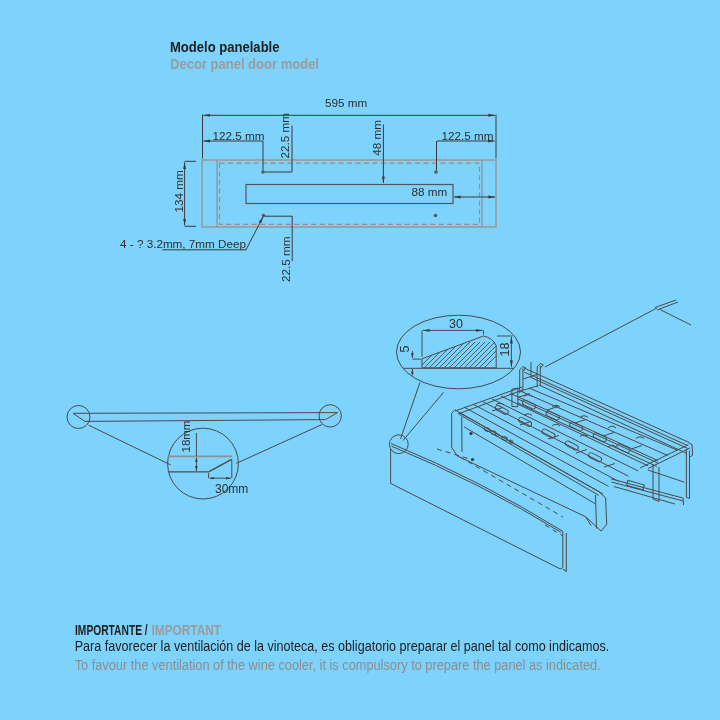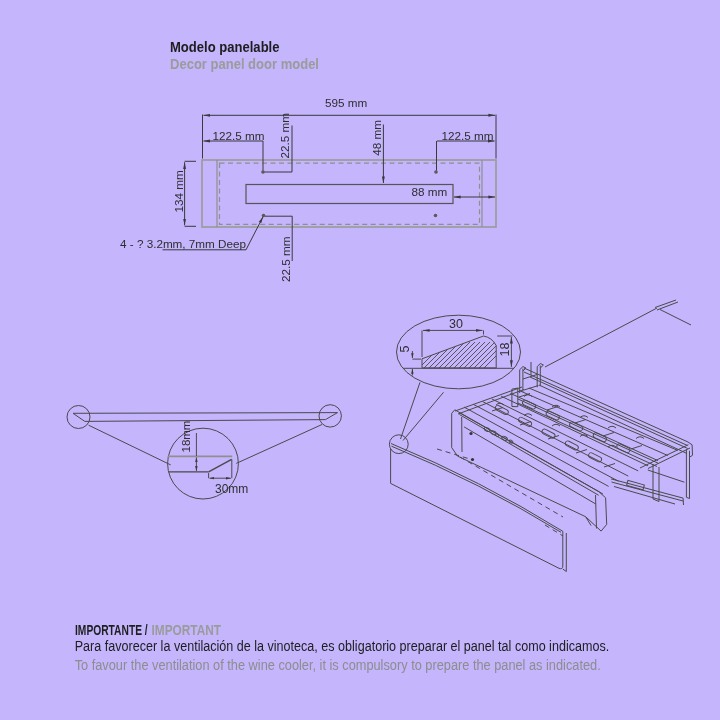--- a/index.html
+++ b/index.html
@@ -1,16 +1,16 @@
 <!DOCTYPE html>
 <html><head>
 <meta charset="utf-8">
 <style>
   html,body{margin:0;padding:0;background:#fff;}
-  #page{position:relative;width:720px;height:720px;background:#c4b5fd;overflow:hidden;}
+  #page{position:relative;width:720px;height:720px;background:#7dd3fc;overflow:hidden;}
   svg{position:absolute;left:0;top:0;}
   text{font-family:"Liberation Sans",sans-serif;}
 </style>
 </head>
 <body>
 <div id="page">
 <svg width="720" height="720" viewBox="0 0 720 720">
   <defs>
     <marker id="ar" viewBox="0 0 10 10" refX="9.2" refY="5" markerWidth="7.2" markerHeight="7.2" orient="auto-start-reverse">
       <path d="M0,3 L9.6,5 L0,7 z" fill="#3a3a3a"></path>

